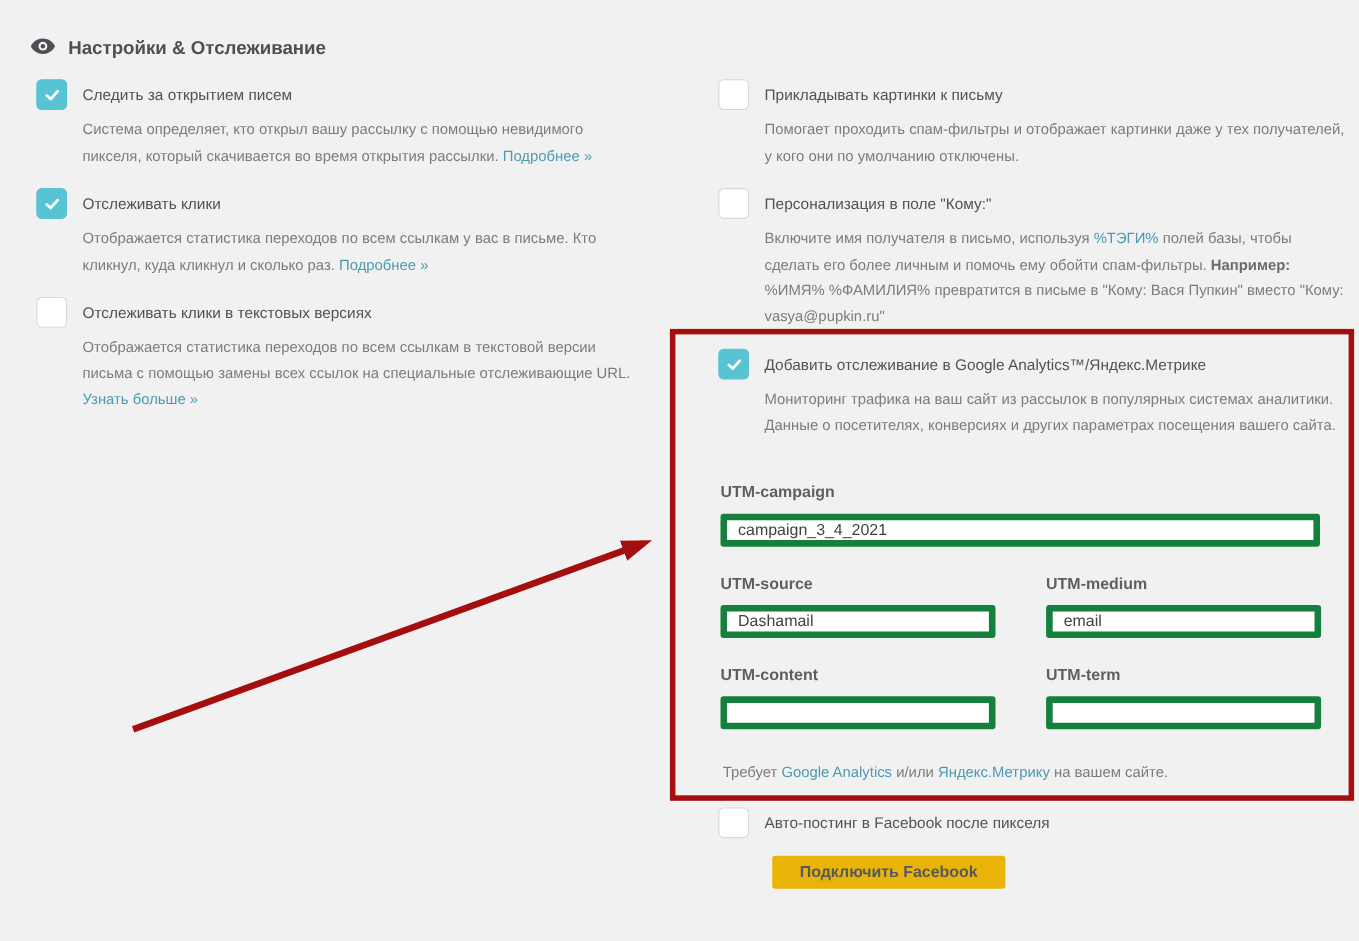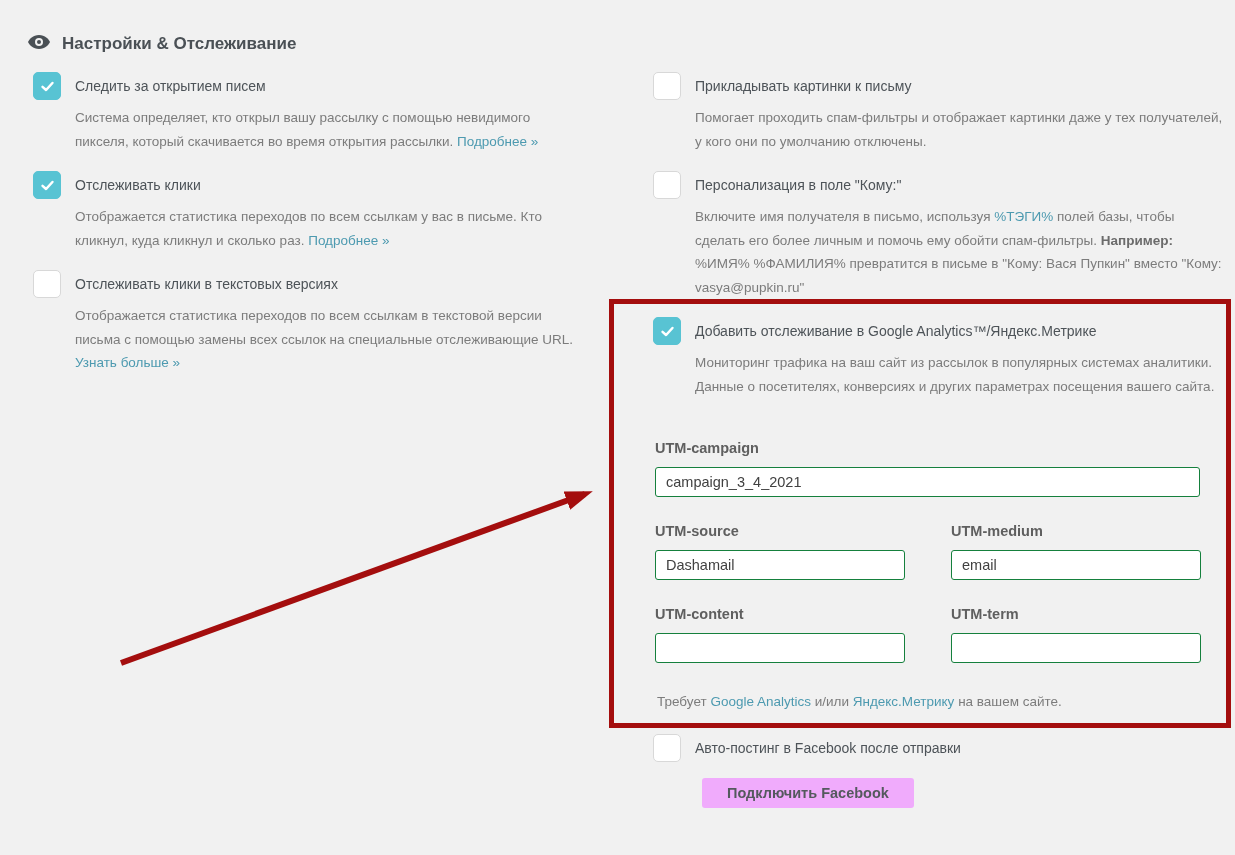--- a/index.html
+++ b/index.html
@@ -39,35 +39,35 @@
   .desc.lines3{height:71px;}
   .desc.lines4{height:94px;}
   a.link{color:#4d9ab0;text-decoration:none;cursor:pointer;}
   .desc b{color:#6b6b6b;}
 
   
   .utm-fields{margin:18px 0 0 2px;}
   .utm-label{font-size:14.5px;font-weight:bold;color:#5f5f5f;margin-bottom:11px;}
   .utm-input{
     box-sizing:border-box;height:30px;background:#ffffff;
-    border:1px solid #15803d;border-radius:3px;
+    border:6px solid #15803d;border-radius:3px;
     padding:0 10px;font-size:14.5px;color:#414141;
     font-family:"Liberation Sans","DejaVu Sans",sans-serif;
     outline:none;display:block;
   }
   .utm-input.full{width:545px;}
   .utm-input.half{width:250px;}
   .utm-grid{display:flex;gap:46px;margin-top:26px;}
   .footnote{margin:31px 0 0 2px;font-size:13.5px;color:#7c7c7c;}
 
   
   .fb-row{margin-top:25px;}
   .fb-button{
     margin:16px 0 0 49px;display:inline-block;
-    background:#f0abfc;border:none;border-radius:3px;
+    background:#eab308;border:none;border-radius:3px;
     padding:7px 25px;font-size:14.5px;font-weight:bold;color:#54595e;
     font-family:"Liberation Sans","DejaVu Sans",sans-serif;cursor:pointer;
   }
 
   
   .red-box{
     position:absolute;left:609px;top:299px;width:622px;height:429px;
     box-sizing:border-box;border:5px solid #a40e0e;
     pointer-events:none;z-index:10;
   }
@@ -186,21 +186,21 @@
 
       <div class="footnote"><span>Требует </span><a class="link">Google Analytics</a><span> и/или </span><a class="link">Яндекс.Метрику</a><span> на вашем сайте.</span></div>
     </div>
   </div>
 
   <div class="row fb-row">
     <div class="row-head">
       <span class="checkbox">
         
       </span>
-      <span class="row-label">Авто-постинг в Facebook после отправки</span>
+      <span class="row-label">Авто-постинг в Facebook после пикселя</span>
     </div>
     <button class="fb-button">Подключить Facebook</button>
   </div>
 
 </div>
 
 <div class="red-box"></div>
 
 <svg class="arrow-svg" width="1235" height="855" viewBox="0 0 1235 855">
   <defs>

